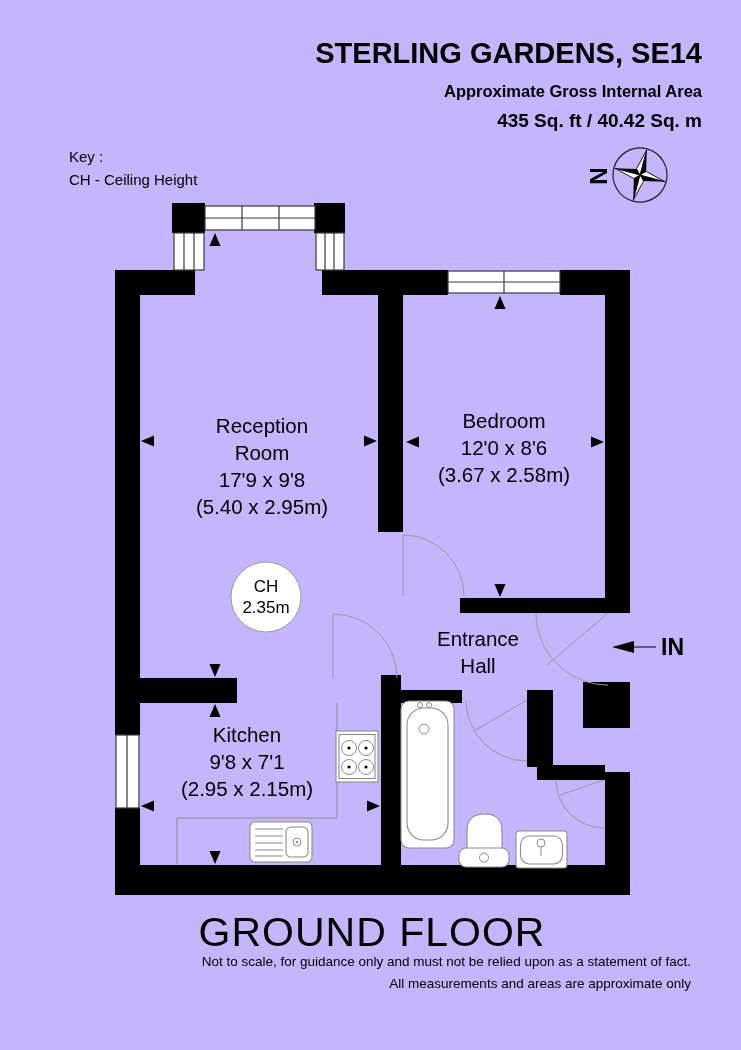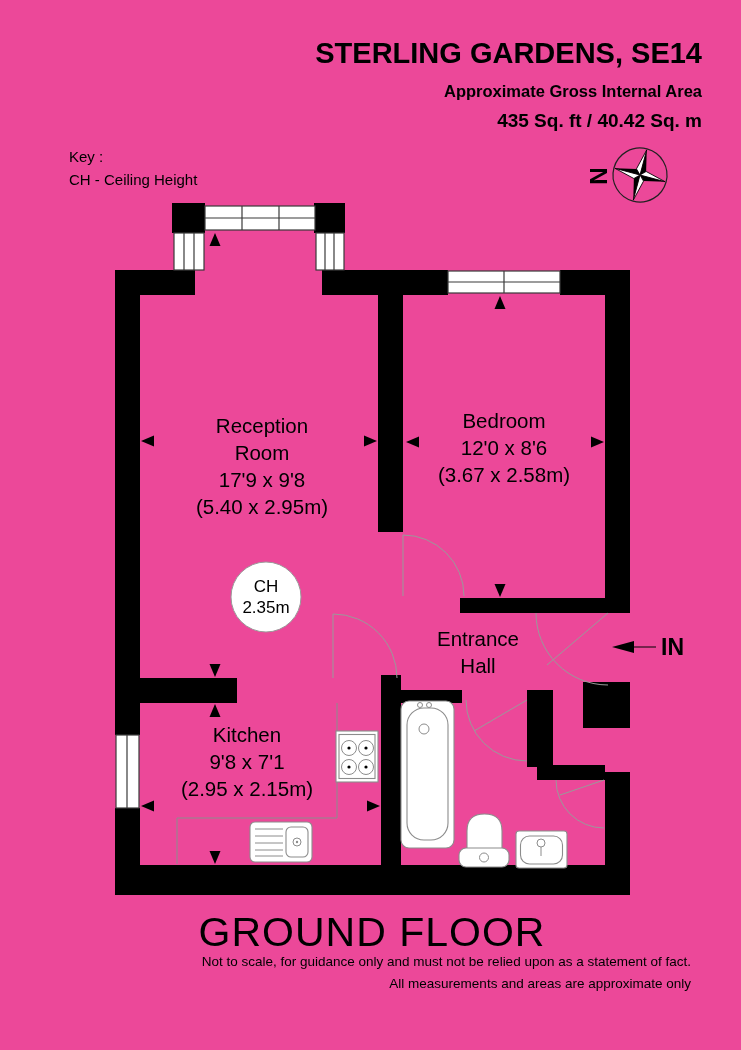--- a/index.html
+++ b/index.html
@@ -1,16 +1,16 @@
 <!DOCTYPE html>
 <html><head>
 <meta charset="utf-8">
 <style>
   html,body{margin:0;padding:0;background:#fff;}
-  #page{position:relative;width:741px;height:1050px;background:#ec4899;overflow:hidden;
+  #page{position:relative;width:741px;height:1050px;background:#c4b5fd;overflow:hidden;
         font-family:"Liberation Sans",sans-serif;}
   svg text{fill:#000;font-family:"Liberation Sans",sans-serif;}
   .wall{fill:#000;stroke:none;}
   .winline{stroke:#3a3a3a;stroke-width:1.2;fill:none;}
   .winbox{stroke:#3a3a3a;stroke-width:1.2;fill:#fff;}
   .door{stroke:#9a9a9a;stroke-width:1;fill:none;}
   .fix{stroke:#8c8c8c;stroke-width:1.1;fill:#fff;}
   .fixline{stroke:#8c8c8c;stroke-width:1;fill:none;}
   .arrow{fill:#000;}
   .lbl{font-size:20.5px;}

